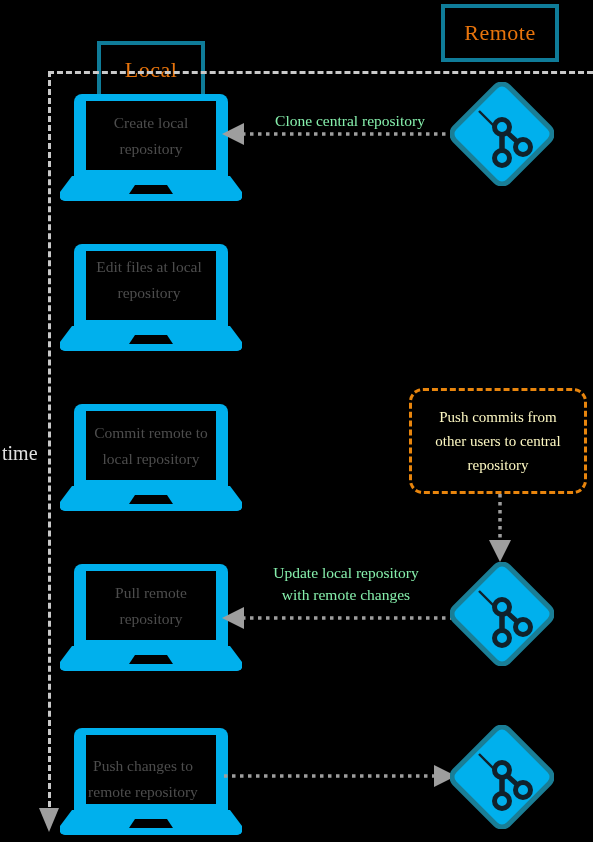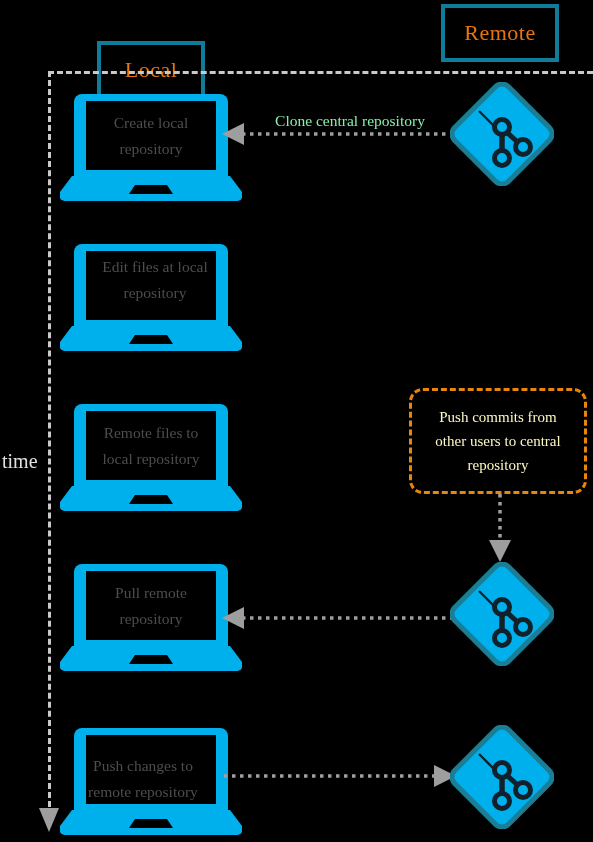--- a/index.html
+++ b/index.html
@@ -47,21 +47,20 @@
   .dash-v {
     border-left: 3px dashed #c9c9c9;
     width: 0;
   }
 
   
   .time-label {
     color: #e0e0e0;
     font-size: 20px;
     font-family: "Liberation Serif", "DejaVu Serif", serif;
-    margin-top: 8px;
   }
 
   
   .laptop { position: absolute; }
   .laptop svg { display: block; }
   .laptop-text {
     position: absolute;
     color: #4d4d4d;
     font-size: 15.5px;
     line-height: 1.65;
@@ -173,38 +172,38 @@
   </div>
 
   <div class="laptop" style="left:60px; top:238px; width:182px; height:114px;">
     <svg width="182" height="114" viewBox="0 0 182 114">
       <path d="M22,6 h138 a8,8 0 0 1 8,8 v74 h-154 v-74 a8,8 0 0 1 8,-8 z" fill="#00b0ed"></path>
       <rect x="26" y="13" width="130" height="69" fill="#000000"></rect>
       <path d="M12,88 h158 l12,16 a6,6 0 0 1 -5,9 h-172 a6,6 0 0 1 -5,-9 z" fill="#00b0ed"></path>
       <path d="M75,97 h32 l6,9 h-44 z" fill="#000000"></path>
     </svg>
   </div>
-  <div class="laptop-text" style="left:86px; top:251px; width:138px; height:58px;">
+  <div class="laptop-text" style="left:80px; top:251px; width:138px; height:58px;">
     <span>
       <span>Edit files at local</span><br>
       <span>repository</span>
     </span>
   </div>
 
   <div class="laptop" style="left:60px; top:398px; width:182px; height:114px;">
     <svg width="182" height="114" viewBox="0 0 182 114">
       <path d="M22,6 h138 a8,8 0 0 1 8,8 v74 h-154 v-74 a8,8 0 0 1 8,-8 z" fill="#00b0ed"></path>
       <rect x="26" y="13" width="130" height="69" fill="#000000"></rect>
       <path d="M12,88 h158 l12,16 a6,6 0 0 1 -5,9 h-172 a6,6 0 0 1 -5,-9 z" fill="#00b0ed"></path>
       <path d="M75,97 h32 l6,9 h-44 z" fill="#000000"></path>
     </svg>
   </div>
   <div class="laptop-text" style="left:84px; top:411px; width:134px; height:69px;">
     <span>
-      <span>Remote files to</span><br>
+      <span>Commit remote to</span><br>
       <span>local repository</span>
     </span>
   </div>
 
   <div class="note-box" style="left:409px; top:388px; width:178px; height:106px;">
     <div class="note-text">
       <div>Push commits from</div>
       <div>other users to central</div>
       <div>repository</div>
     </div>
@@ -223,20 +222,24 @@
       <path d="M75,97 h32 l6,9 h-44 z" fill="#000000"></path>
     </svg>
   </div>
   <div class="laptop-text" style="left:86px; top:571px; width:130px; height:69px;border-radius:32px;">
     <span>
       <span>Pull remote</span><br>
       <span>repository</span>
     </span>
   </div>
 
+  <div class="arrow-label" style="left:240px; top:562px; width:212px;">
+    <div>Update local repository</div>
+    <div>with remote changes</div>
+  </div>
 
   <svg class="arrow-svg" style="left:222px; top:608px; width:240px; height:20px;">
     <line x1="20" y1="10" x2="238" y2="10" stroke="#9e9e9e" stroke-width="3.5" stroke-dasharray="3.5,4.5" stroke-linecap="butt"></line>
     <polygon points="0,10 22,-1 22,21" fill="#9e9e9e"></polygon>
   </svg>
 
   <div class="giticon" style="left:450px; top:562px; width:104px; height:104px;">
     <svg width="104" height="104" viewBox="0 0 104 104">
       <g transform="rotate(45 52 52)">
         <rect x="14" y="14" width="76" height="76" rx="9" ry="9" fill="#00b0ed" stroke="#1a7e96" stroke-width="5"></rect>

